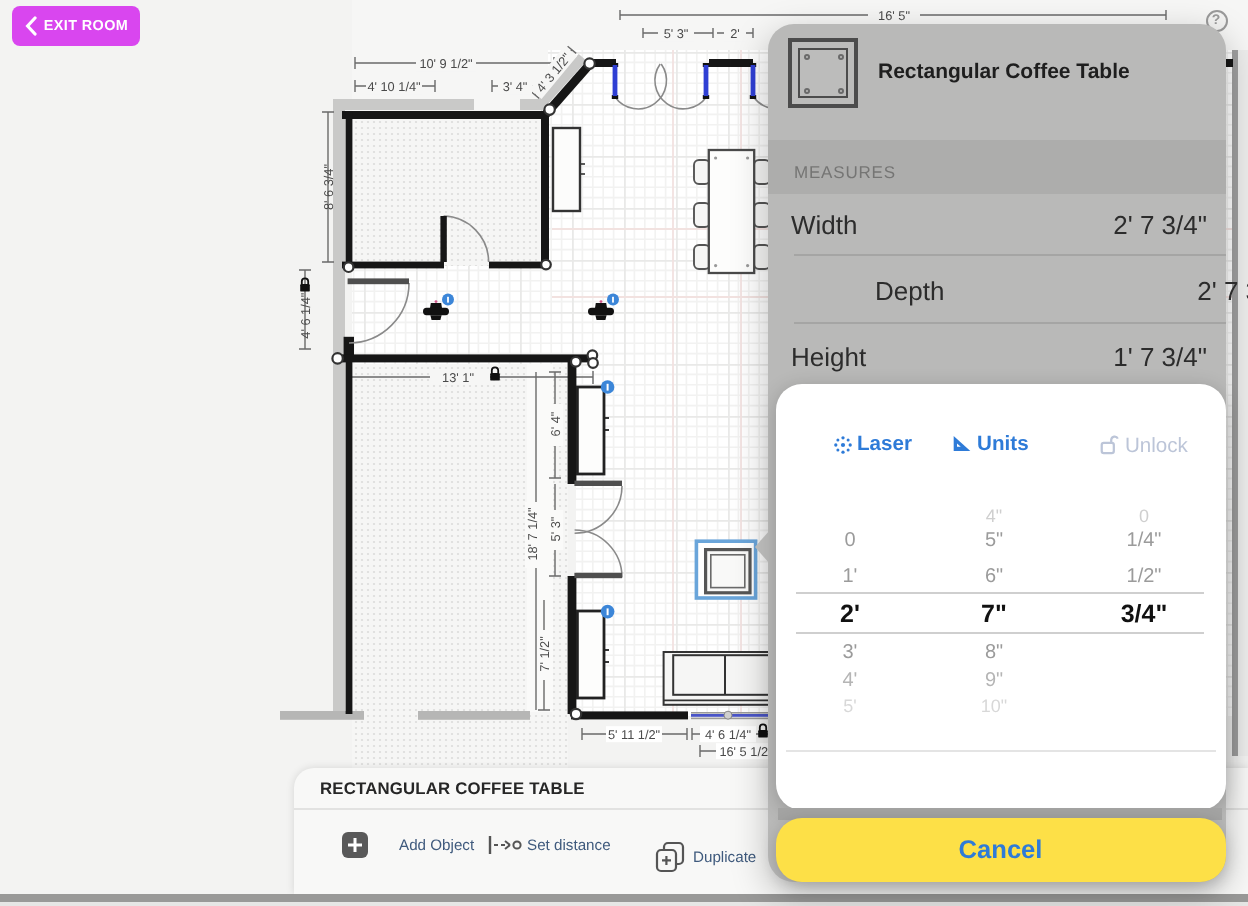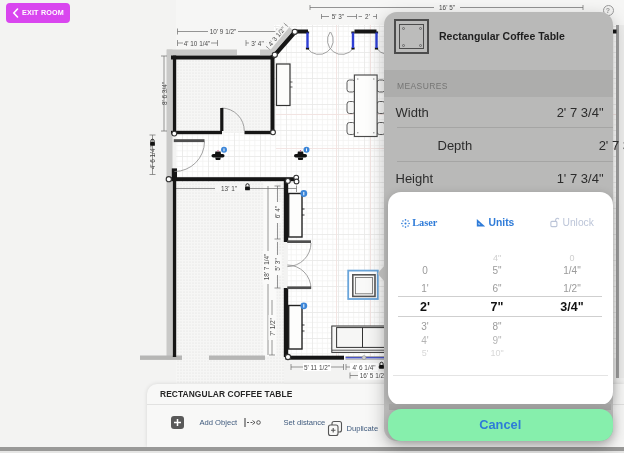--- a/index.html
+++ b/index.html
@@ -268,21 +268,21 @@
     </div>
     <span style="margin-left:16px;font-size:7.6px;color:#3f5a7d;">Add Object</span>
   </div>
   <div style="position:absolute;left:97px;top:32px;display:flex;align-items:center;">
     <svg width="18" height="13" viewBox="0 0 18 13">
       <line x1="1" y1="2" x2="1" y2="11" stroke="#555" stroke-width="1.2"></line>
       <line x1="3" y1="6.5" x2="11" y2="6.5" stroke="#555" stroke-width="1" stroke-dasharray="2,1.5"></line>
       <path d="M11,6.5 L8.5,4.5 M11,6.5 L8.5,8.5" stroke="#555" stroke-width="1" fill="none"></path>
       <circle cx="14.5" cy="6.5" r="1.8" fill="none" stroke="#555" stroke-width="1"></circle>
     </svg>
-    <span style="margin-left:22px;font-size:7.6px;color:#3f5a7d;text-align:center;">Set distance</span>
+    <span style="margin-left:2px;font-size:7.6px;color:#3f5a7d;text-align:center;">Set distance</span>
   </div>
   <div style="position:absolute;left:180px;top:36px;display:flex;align-items:center;">
     <svg width="16" height="17" viewBox="0 0 16 17">
       <rect x="5" y="1.5" width="9.5" height="10.5" rx="2" fill="none" stroke="#555" stroke-width="1.1"></rect>
       <rect x="1.5" y="5" width="9.5" height="10.5" rx="2" fill="#f8f8f7" stroke="#555" stroke-width="1.1"></rect>
       <path d="M6.2,8 V12.5 M4,10.2 H8.5" stroke="#555" stroke-width="1.1"></path>
     </svg>
     <span style="margin-left:4px;font-size:7.6px;color:#3f5a7d;">Duplicate</span>
   </div>
 </div>
@@ -312,21 +312,21 @@
 <div class="abs" style="left:397px;top:81px;font-size:8.5px;color:#757574;letter-spacing:0.4px;">MEASURES</div>
 
 <div class="abs" style="left:383.5px;top:97px;width:229.5px;height:99px;background:#b9b9b8;"></div>
 <div class="abs" style="left:395.5px;top:104.5px;width:208px;font-size:13px;color:#2c2c2c;">Width<span style="float:right">2' 7 3/4"</span></div>
 <div class="abs" style="left:397px;top:127.3px;width:216px;height:1px;background:#a5a5a4;"></div>
 <div class="abs" style="left:395.5px;top:137.5px;width:208px;font-size:13px;color:#2c2c2c;margin-left:42px;">Depth<span style="float:right">2' 7 3/4"</span></div>
 <div class="abs" style="left:397px;top:160.5px;width:216px;height:1px;background:#a5a5a4;"></div>
 <div class="abs" style="left:395.5px;top:171px;width:208px;font-size:13px;color:#2c2c2c;">Height<span style="float:right">1' 7 3/4"</span></div>
 
 <div class="abs" style="left:388px;top:192px;width:224.5px;height:213px;background:#ffffff;border-radius:13px;box-shadow:0 2px 10px rgba(0,0,0,0.2);overflow:hidden;">
-  <div style="position:absolute;left:-6px;top:25px;width:74px;text-align:center;font-size:10.3px;font-weight:bold;color:#2e7bd8;font-family:Liberation Serif, serif;">
+  <div style="position:absolute;left:-6px;top:25px;width:74px;text-align:right;font-size:10.3px;font-weight:bold;color:#2e7bd8;">
     <svg width="9" height="9" viewBox="0 0 12 12" style="vertical-align:-1.5px;">
         <g fill="#2e7bd8">
           <circle cx="6" cy="1.2" r="1.1"></circle>
           <circle cx="6" cy="10.8" r="1.1"></circle>
           <circle cx="1.2" cy="6" r="1.1"></circle>
           <circle cx="10.8" cy="6" r="1.1"></circle>
           <circle cx="2.6" cy="2.6" r="1"></circle>
           <circle cx="9.4" cy="2.6" r="1"></circle>
           <circle cx="2.6" cy="9.4" r="1"></circle>
           <circle cx="9.4" cy="9.4" r="1"></circle>
@@ -364,15 +364,15 @@
   <div class="pc" style="left:79px;top:128.5px;">8"</div>
   <div class="pc" style="left:7px;top:142.5px;color:#b5b5b5;">4'</div>
   <div class="pc" style="left:79px;top:142.5px;color:#b5b5b5;">9"</div>
   <div class="pc" style="left:7px;top:155px;font-size:9px;color:#d8d8d8;">5'</div>
   <div class="pc" style="left:79px;top:155px;font-size:9px;color:#d8d8d8;">10"</div>
   <div style="position:absolute;left:5px;top:183px;width:214.5px;height:1px;background:#e4e4e4;"></div>
 </div>
 
 <div class="abs" style="left:389px;top:404px;width:222px;height:6px;background:#a3a3a2;"></div>
 
-<div class="abs" style="left:388px;top:409px;width:224.5px;height:31.5px;background:#86efac;border-radius:13px;box-shadow:0 2px 8px rgba(0,0,0,0.2);display:flex;align-items:center;justify-content:center;">
+<div class="abs" style="left:388px;top:409px;width:224.5px;height:31.5px;background:#fde047;border-radius:13px;box-shadow:0 2px 8px rgba(0,0,0,0.2);display:flex;align-items:center;justify-content:center;">
   <span style="font-size:12.8px;font-weight:bold;color:#2e7bd8;">Cancel</span>
 </div>
 
 </body></html>

